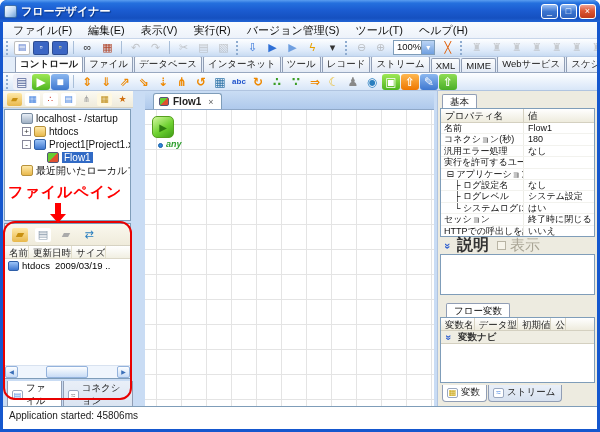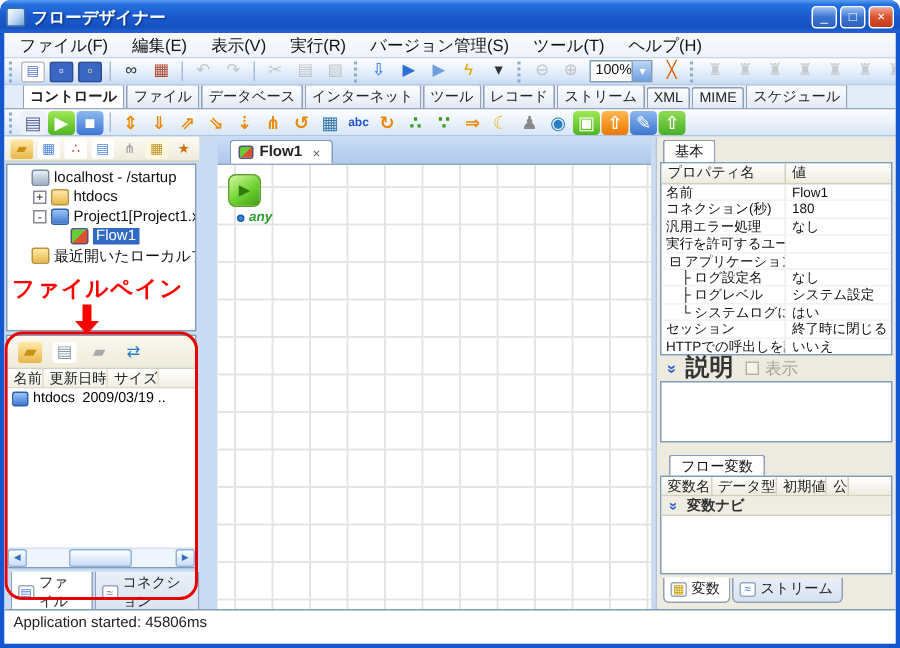--- a/index.html
+++ b/index.html
@@ -103,21 +103,21 @@
   .phc{font-size:9.5px;color:#222;padding-left:4px;line-height:14px;}
   .phc.n{width:83px;border-right:1px solid #D4D0C0;}
   .phc.v{flex:1;}
   .prow{display:flex;height:11.4px;border-bottom:1px solid #F2F2EE;}
   .pname{width:83px;font-size:9px;line-height:11px;padding-left:3px;color:#111;white-space:pre;overflow:hidden;border-right:1px solid #ECECE6;}
   .pval{flex:1;font-size:9px;line-height:11px;padding-left:4px;color:#111;white-space:nowrap;overflow:hidden;}
   .secbar{position:absolute;left:2px;right:2px;height:15px;display:flex;align-items:center;gap:4px;padding-left:2px;}
   .chev{color:#2E5FD0;font-weight:bold;font-size:11px;transform:rotate(90deg);width:11px;text-align:center;flex:none;}
   .seclabel{font-size:16px;font-weight:bold;color:#333;}
   .cbx{width:9px;height:9px;border:1px solid #B8B4A4;background:#F6F4EA;flex:none;margin-left:4px;}
-  .cbxlabel{font-size:11px;color:#A8A494;}
+  .cbxlabel{font-size:15px;color:#A8A494;}
   .descbox{position:absolute;left:2px;right:2px;top:163px;height:41px;background:#fff;border:1px solid #7F9DB9;}
   .fvtab{position:absolute;left:4px;top:210px;}
   .fvbox{position:absolute;left:2px;right:2px;top:226px;height:66px;background:#fff;border:1px solid #7F9DB9;overflow:hidden;}
   .fvhead{display:flex;height:13px;background:linear-gradient(#FFFFFF,#EEEBDD);border-bottom:1px solid #D4D0C0;}
   .fvc{font-size:9.5px;color:#222;padding-left:4px;line-height:13px;border-right:1px solid #D8D4C4;white-space:nowrap;overflow:hidden;}
   .navbar{display:flex;align-items:center;gap:4px;height:13px;background:#EFEDE2;border-bottom:1px solid #D4D0C0;padding-left:2px;}
   .navbar .chev{font-size:10px;}
   .navbar .seclabel{font-size:9.5px;}
   .rtabs{position:absolute;left:4px;top:294px;display:flex;gap:1px;}
   
@@ -207,20 +207,21 @@
 
     <span class="cattab active" data-name="category-tab">コントロール</span>
         <span class="cattab" data-name="category-tab">ファイル</span>
         <span class="cattab" data-name="category-tab">データベース</span>
         <span class="cattab" data-name="category-tab">インターネット</span>
         <span class="cattab" data-name="category-tab">ツール</span>
         <span class="cattab" data-name="category-tab">レコード</span>
         <span class="cattab" data-name="category-tab">ストリーム</span>
         <span class="cattab" data-name="category-tab">XML</span>
         <span class="cattab" data-name="category-tab">MIME</span>
+        <span class="cattab" data-name="category-tab">Webサービス</span>
         <span class="cattab" data-name="category-tab">スケジュール</span>
       </div>
 
     <div class="toolbar2" data-name="control-toolbar">
       <span class="grip" data-name="toolbar-grip"></span>
       <span class="tgroup" data-name="control-icons-group">
 
       <span class="cicon" data-name="form-control-icon" style="color: rgb(85, 102, 153); background: rgb(238, 240, 248);">▤</span>
           <span class="cicon" data-name="start-node-icon" style="color: rgb(255, 255, 255); background: linear-gradient(rgb(159, 232, 85), rgb(79, 181, 32));">▶</span>
           <span class="cicon" data-name="end-node-icon" style="color: rgb(255, 255, 255); background: linear-gradient(rgb(140, 184, 240), rgb(62, 119, 208));">■</span>

